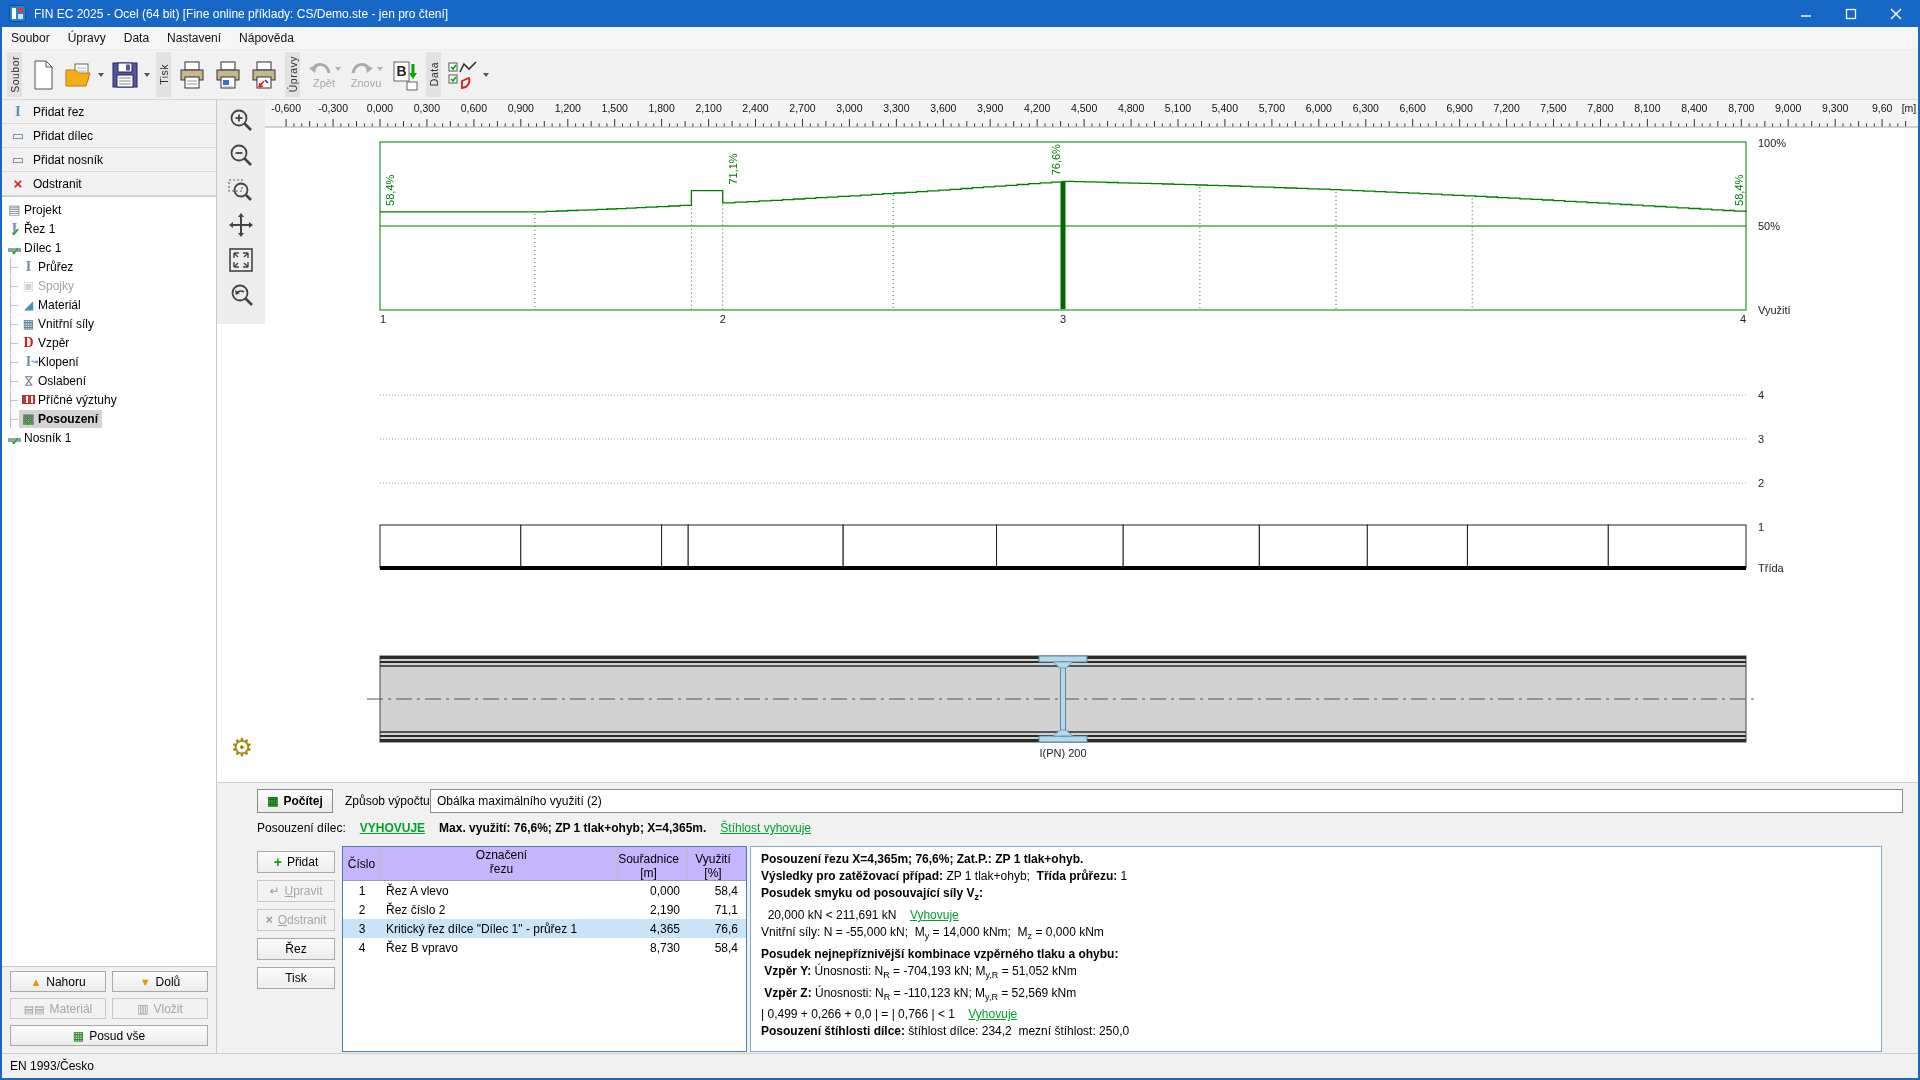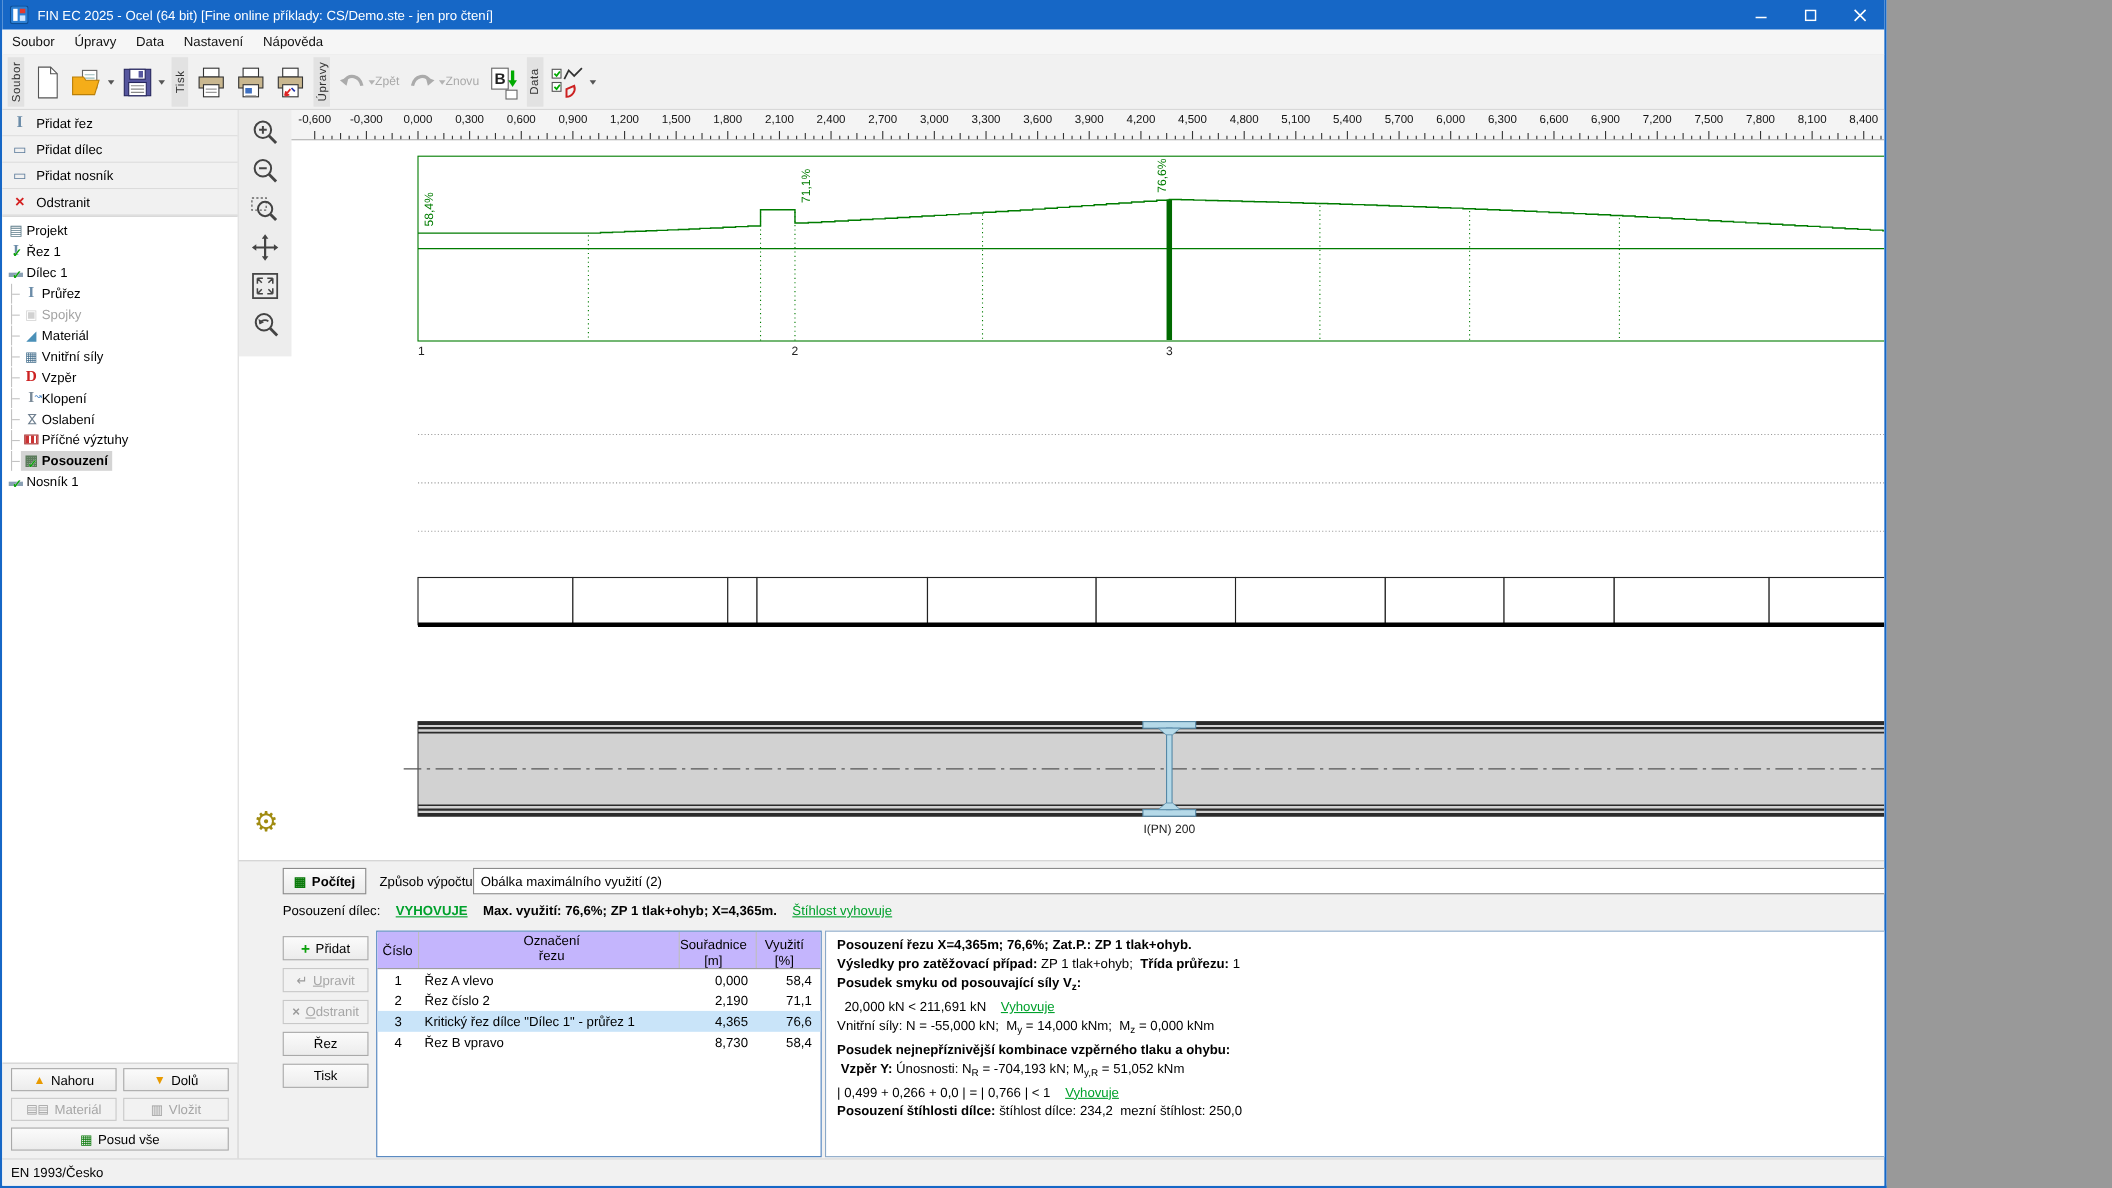--- a/index.html
+++ b/index.html
@@ -1,35 +1,35 @@
 <!DOCTYPE html>
 <html><head>
 <meta charset="utf-8">
 <style>
   html,body{margin:0;padding:0;overflow:hidden;background:#999;}
   *{box-sizing:border-box;font-family:"Liberation Sans",sans-serif;}
-  .window{position:relative;width:1715px;height:1080px;background:#fff;border:2px solid #1667c6;border-top:none;overflow:hidden;}
+  .window{position:relative;width:1920px;height:1080px;background:#fff;border:2px solid #1667c6;border-top:none;overflow:hidden;}
   
   .titlebar{height:27px;background:#1667c6;display:flex;align-items:center;color:#fff;font-size:12px;}
   .titlebar .appicon{width:17px;height:17px;margin:0 8px 0 7px;flex:0 0 auto;}
   .titlebar .title{flex:1;white-space:nowrap;overflow:hidden;}
   .wbtns{display:flex;height:27px;}
   .wbtn{width:45px;height:27px;display:flex;align-items:center;justify-content:center;color:#fff;}
   
   .menubar{height:23px;background:#f6f6f6;display:flex;align-items:stretch;font-size:12px;border-bottom:1px solid #eee;}
   .menuitem{padding:3px 9px;display:flex;align-items:center;color:#111;}
   
   .toolbar{height:50px;background:#f1f1f1;border-bottom:1px solid #d8d8d8;display:flex;align-items:stretch;padding:2px 2px;}
   .vtab{width:15px;margin:0 3px;background:#e2e2e2;display:flex;align-items:center;justify-content:center;}
   .vtab span{writing-mode:vertical-rl;transform:rotate(180deg);font-size:10.5px;color:#333;letter-spacing:.5px;}
   .tbtn{min-width:36px;padding:2px 3px;display:flex;align-items:center;justify-content:center;gap:2px;}
   .tbtn svg{display:block;}
   .caret{width:0;height:0;border-left:3.5px solid transparent;border-right:3.5px solid transparent;border-top:4px solid #555;margin-left:2px;}
   .caret.dis{border-top-color:#b3b3b3;}
-  .undoredo{display:flex;flex-direction:row;align-items:center;justify-content:center;padding:1px 4px;}
+  .undoredo{display:flex;flex-direction:column;align-items:center;justify-content:center;padding:1px 4px;}
   .undoredo .row{display:flex;align-items:center;}
   .undoredo .lbl{font-size:11px;color:#a9a9a9;margin-top:-1px;}
   
   .content{display:flex;height:953px;}
   .sidebar{width:215px;flex:0 0 215px;background:#f1f1f1;border-right:1px solid #c9c9c9;display:flex;flex-direction:column;}
   .actions{flex:0 0 auto;}
   .action{height:24px;display:flex;align-items:center;gap:6px;padding-left:7px;font-size:12px;background:#f1f1f1;border-bottom:1px solid #d9d9d9;color:#000;}
   .action .aicon{width:18px;text-align:center;flex:0 0 18px;}
   .tree{flex:1;background:#fff;border:1px solid #c9c9c9;border-left:none;border-right:none;overflow:hidden;padding-top:3px;font-size:12px;}
   .titem{height:19px;display:flex;align-items:center;white-space:nowrap;}
@@ -819,20 +819,21 @@
         </div>
 
         <div class="results" id="results">
             <div class="rline"><span class="bold">Posouzení řezu X=4,365m; 76,6%; Zat.P.: ZP 1 tlak+ohyb.</span></div>
             <div class="rline"><span class="bold">Výsledky pro zatěžovací případ:</span><span> ZP 1 tlak+ohyb;  </span><span class="bold">Třída průřezu:</span><span> 1</span></div>
             <div class="rline"><span class="bold">Posudek smyku od posouvající síly V</span><sub class="bold">z</sub><span class="bold">:</span></div>
             <div class="rline"><span>  20,000 kN &lt; 211,691 kN    </span><span class="green">Vyhovuje</span></div>
             <div class="rline"><span>Vnitřní síly: N = -55,000 kN;  M</span><sub>y</sub><span> = 14,000 kNm;  M</span><sub>z</sub><span> = 0,000 kNm</span></div>
             <div class="rline"><span class="bold">Posudek nejnepříznivější kombinace vzpěrného tlaku a ohybu:</span></div>
             <div class="rline"><span> </span><span class="bold">Vzpěr Y:</span><span> Únosnosti: N</span><sub>R</sub><span> = -704,193 kN; M</span><sub>y,R</sub><span> = 51,052 kNm</span></div>
+            <div class="rline"><span> </span><span class="bold">Vzpěr Z:</span><span> Únosnosti: N</span><sub>R</sub><span> = -110,123 kN; M</span><sub>y,R</sub><span> = 52,569 kNm</span></div>
             <div class="rline"><span>| 0,499 + 0,266 + 0,0 | = | 0,766 | &lt; 1    </span><span class="green">Vyhovuje</span></div>
             <div class="rline"><span class="bold">Posouzení štíhlosti dílce:</span><span> štíhlost dílce: 234,2  mezní štíhlost: 250,0</span></div>
           </div>
       </div>
     </div>
   </div>
 
   <div class="statusbar">
     <span>EN 1993/Česko</span>
   </div>

